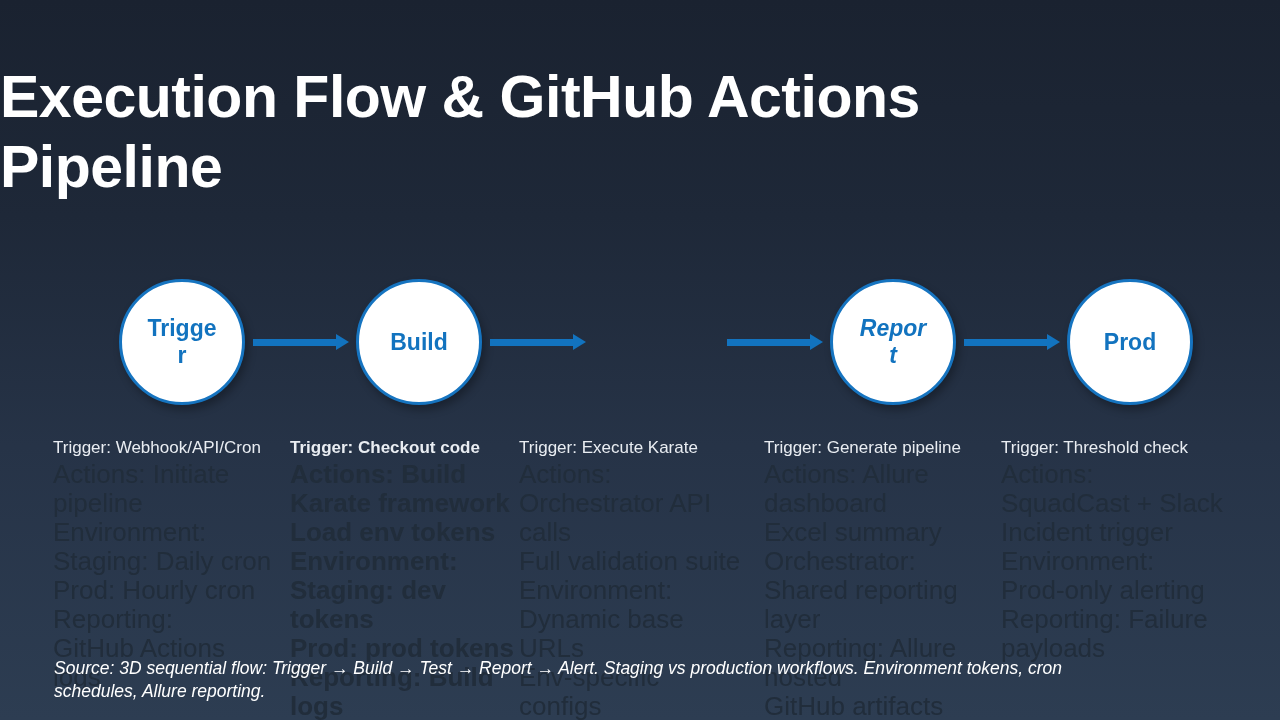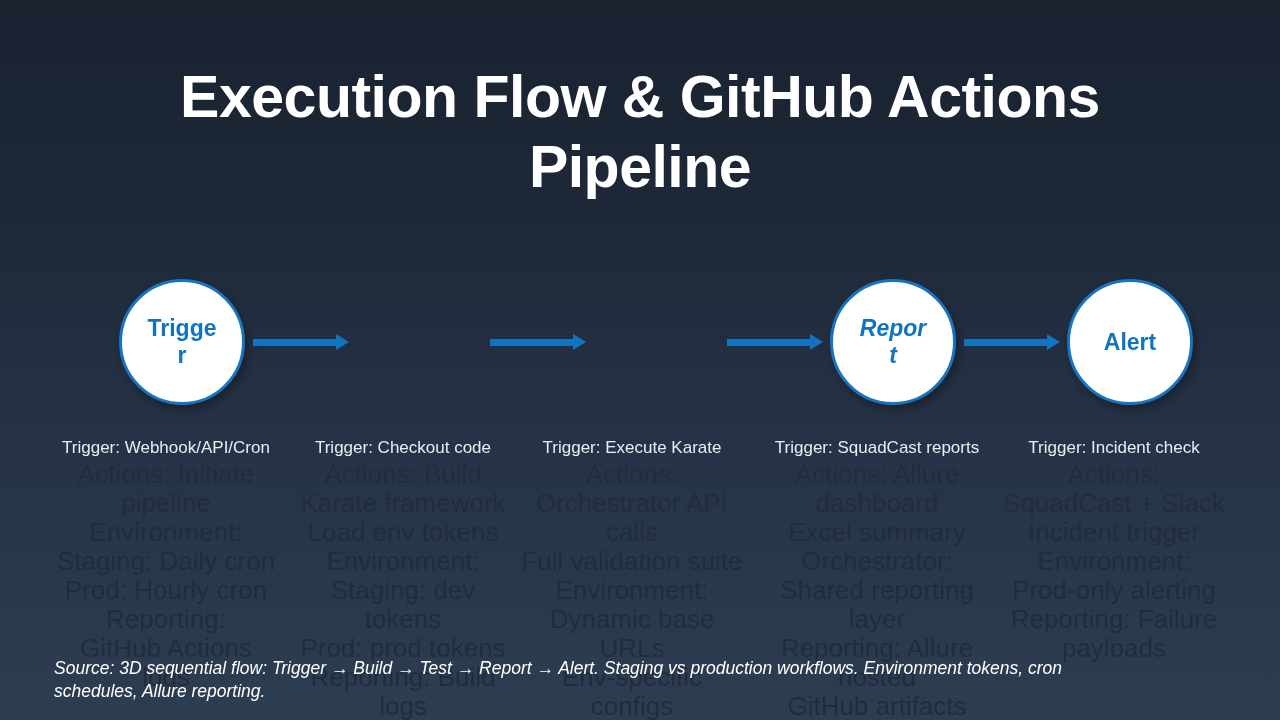--- a/index.html
+++ b/index.html
@@ -14,21 +14,20 @@
     font-family: "Liberation Sans", sans-serif;
     position: relative;
   }
 
   
   .slide-title {
     position: absolute;
     top: 62px;
     left: 0;
     width: 1280px;
-    text-align: center;
     color: #ffffff;
     font-size: 59px;
     font-weight: bold;
     line-height: 70px;
     letter-spacing: -0.5px;
     white-space: pre-line;
   }
 
   
   .flow-stage {
@@ -89,21 +88,20 @@
     position: absolute;
     top: 437px;
     left: 0;
     width: 1280px;
     height: 283px;
     overflow: hidden;
   }
   .column {
     position: absolute;
     top: 0;
-    text-align: center;
   }
   .col-trigger {
     color: #e9edf2;
     font-size: 17px;
     line-height: 22px;
     margin-bottom: 1px;
   }
   .col-body {
     color: #212d3b;
     font-size: 26px;
@@ -134,20 +132,23 @@
 
   <div class="node" style="left:103px;">
     <span class="node-label">Trigger</span>
   </div>
 
   <div class="arrow" style="left:237px; width:96px;">
     <span class="shaft"></span>
     <span class="head"></span>
   </div>
 
+  <div class="node" style="left:340px;">
+    <span class="node-label">Build</span>
+  </div>
 
   <div class="arrow" style="left:474px; width:96px;">
     <span class="shaft"></span>
     <span class="head"></span>
   </div>
 
 
   <div class="arrow" style="left:711px; width:96px;">
     <span class="shaft"></span>
     <span class="head"></span>
@@ -156,40 +157,40 @@
   <div class="node" style="left:814px;font-style:italic;">
     <span class="node-label">Report</span>
   </div>
 
   <div class="arrow" style="left:948px; width:96px;">
     <span class="shaft"></span>
     <span class="head"></span>
   </div>
 
   <div class="node" style="left:1051px;">
-    <span class="node-label">Alert</span>
+    <span class="node-label">Prod</span>
   </div>
 
 </div>
 
 <div class="details">
 
   <div class="column" style="left:53px; width:226px;">
     <div class="col-trigger">Trigger:
 Webhook/API/Cron</div>
     <div class="col-body">Actions: Initiate pipeline
 Environment:
 Staging: Daily cron
 Prod: Hourly cron
 Reporting:
 GitHub Actions
 logs</div>
   </div>
 
-  <div class="column" style="left:290px; width:226px;">
+  <div class="column" style="left:290px; width:226px;font-weight:bold;">
     <div class="col-trigger">Trigger: Checkout code</div>
     <div class="col-body">Actions: Build Karate framework
 Load env tokens
 Environment:
 Staging: dev tokens
 Prod: prod tokens
 Reporting: Build
 logs</div>
   </div>
 
@@ -197,31 +198,31 @@
     <div class="col-trigger">Trigger: Execute Karate</div>
     <div class="col-body">Actions: Orchestrator API calls
 Full validation suite
 Environment:
 Dynamic base URLs
 Env-specific
 configs</div>
   </div>
 
   <div class="column" style="left:764px; width:226px;">
-    <div class="col-trigger">Trigger: SquadCast reports</div>
+    <div class="col-trigger">Trigger: Generate pipeline</div>
     <div class="col-body">Actions: Allure dashboard
 Excel summary
 Orchestrator:
 Shared reporting layer
 Reporting: Allure hosted
 GitHub artifacts</div>
   </div>
 
   <div class="column" style="left:1001px; width:226px;">
-    <div class="col-trigger">Trigger: Incident check</div>
+    <div class="col-trigger">Trigger: Threshold check</div>
     <div class="col-body">Actions: SquadCast + Slack
 Incident trigger
 Environment:
 Prod-only alerting
 Reporting: Failure payloads</div>
   </div>
 
 </div>
 
 <div class="source-note">Source: 3D sequential flow: Trigger → Build → Test → Report → Alert. Staging vs production workflows. Environment tokens, cron schedules, Allure reporting.</div>

